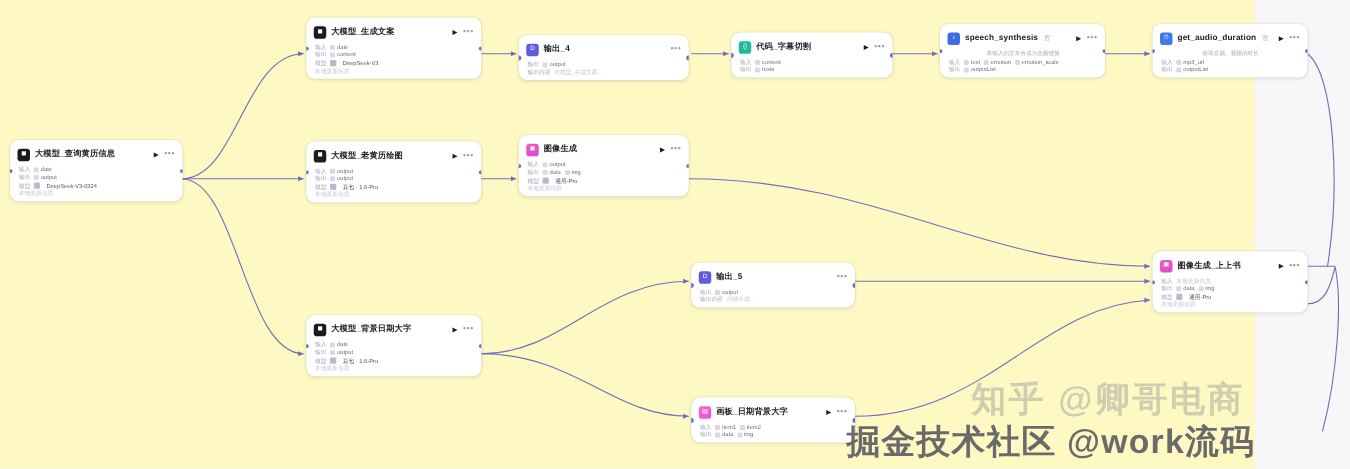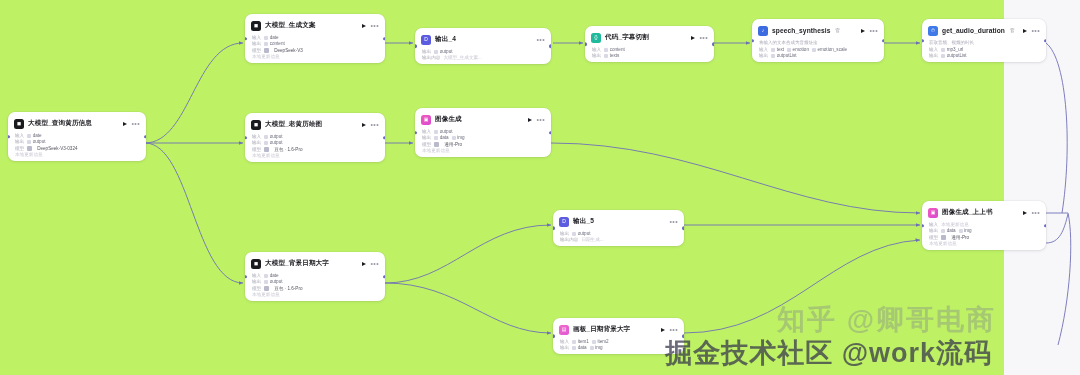--- a/index.html
+++ b/index.html
@@ -5,21 +5,22 @@
   * { box-sizing: border-box; margin: 0; padding: 0; }
   html, body {
     width: 1080px; height: 375px;
     overflow: hidden;
     background: #f7f7f9;
     font-family: "Liberation Sans", "DejaVu Sans", sans-serif;
   }
   #canvas {
     position: relative;
     width: 1004px; height: 375px;
-    background: #bef264;
+    background: #fef9c3;
+    text-align: center;
   }
   #edges { position: absolute; inset: 0; width: 1080px; height: 375px; pointer-events: none; }
 
   
   .node {
     position: absolute;
     background: #ffffff;
     border-radius: 7px;
     box-shadow: 0 1px 3px rgba(20,20,50,0.10), 0 0 0 0.6px rgba(120,120,160,0.10);
     padding: 5px 6px 4px 6px;
@@ -96,21 +97,21 @@
   .wm {
     position: absolute; pointer-events: none;
     white-space: nowrap; font-weight: bold;
   }
   .wm-zhihu {
     right: 8px; bottom: 36px;
     font-size: 28px; color: rgba(120,120,140,0.34);
     letter-spacing: 2px;
   }
   .wm-juejin {
-    right: 12px; bottom: 4px;
+    right: 0; bottom: 4px;
     font-size: 27px; color: rgba(55,55,75,0.74);
     letter-spacing: 1px;
   }
 </style>
 </head>
 <body>
 
 <div id="canvas">
 
   <svg id="edges" viewBox="0 0 1080 375">

